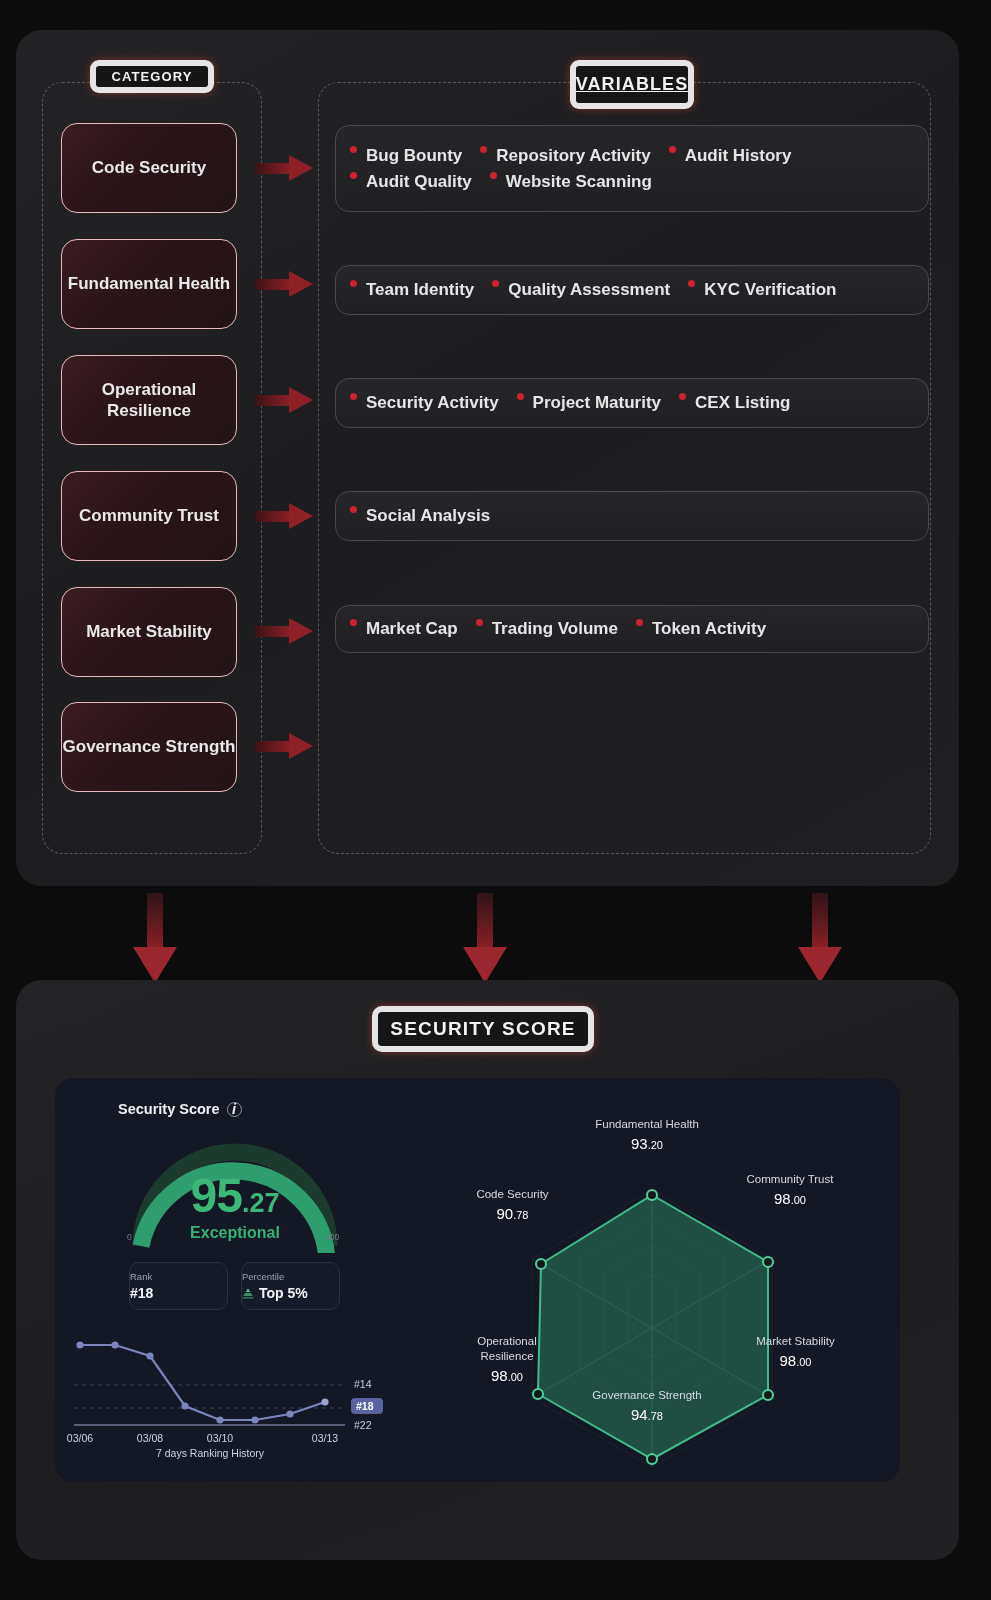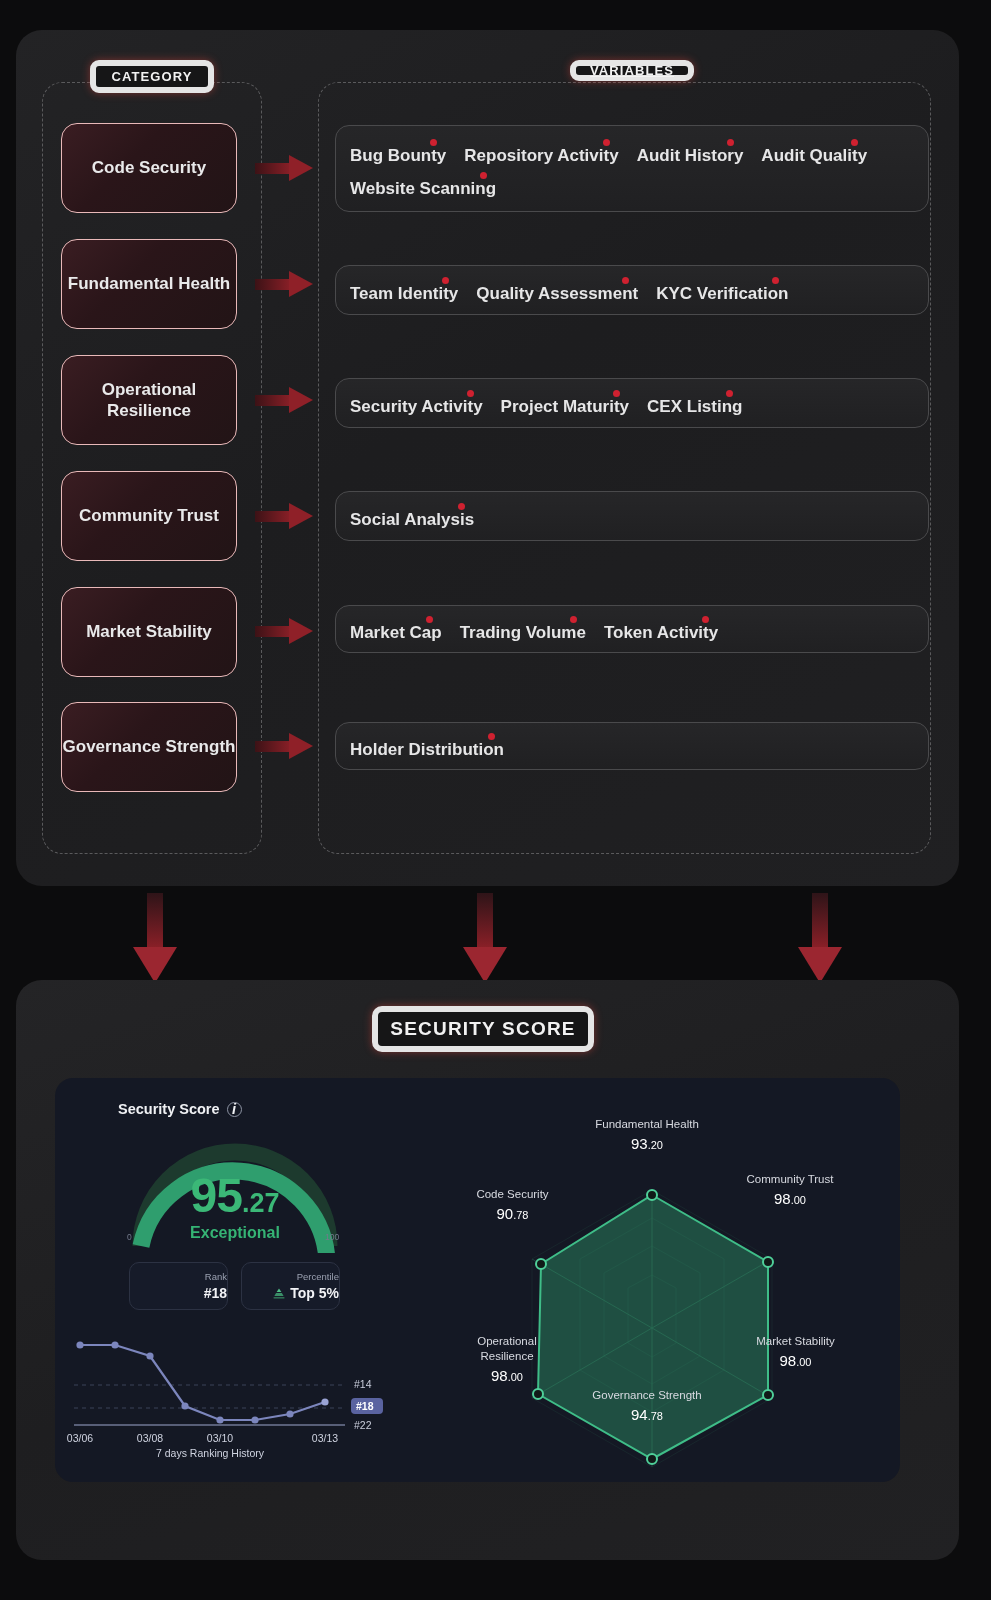--- a/index.html
+++ b/index.html
@@ -27,21 +27,21 @@
   }
 
   .pill{
     position:absolute; background:#161617;
     border:6px solid #e5e5e5; border-radius:9px;
     color:#f2f2f2; font-weight:bold; letter-spacing:1.1px;
     display:flex; align-items:center; justify-content:center;
     box-shadow:0 0 9px rgba(232,71,63,.45);
   }
   .pill-category{ left:90px; top:60px; width:124px; height:33px; font-size:13px; }
-  .pill-variables{ left:570px; top:60px; width:124px; height:21px; font-size:13px;text-decoration:underline; }
+  .pill-variables{ left:570px; top:60px; width:124px; height:49px; font-size:18px;text-decoration:underline; }
 
   
   .cat-box{
     position:absolute; left:61px; width:176px; height:90px;
     border:1px solid #e9b9b9; border-radius:16px;
     background:linear-gradient(135deg,#3a1d22 0%,#2a1519 40%,#221416 100%);
     display:flex; align-items:center; justify-content:center; text-align:center;
     color:#e9e9ea; font-size:17px; font-weight:bold; line-height:1.25;
   }
 
@@ -58,21 +58,21 @@
   }
 
   
   .var-row{
     position:absolute; left:335px; height:var(--h);
     border:1px solid #4a4a4c; border-radius:14px;
     background:linear-gradient(180deg,#262628 0%,#202022 100%);
     display:flex; flex-wrap:wrap; align-content:center;
     padding:0 14px; gap:6px 0;
   }
-  .var-item{ display:flex; align-items:flex-end; margin-right:18px;flex-direction:column; }
+  .var-item{ display:flex; align-items:flex-start; margin-right:18px; }
   .var-dot{
     width:7px; height:7px; border-radius:50%;
     background:#cf2130; margin-right:9px; flex:none;
   }
   .var-label{ color:#e6e6e7; font-size:17px; font-weight:bold; white-space:nowrap; }
 
   
   .arrow-d{ position:absolute; width:44px; height:90px; }
   .arrow-d .shaft{
     position:absolute; left:14px; top:0; width:16px; height:58px;
@@ -122,21 +122,21 @@
     position:absolute; left:125px; top:1224px; width:220px;
     text-align:center; color:#35b374; font-size:16px; font-weight:bold;
   }
   .gauge-min{ position:absolute; left:127px; top:1232px; color:#737a8c; font-size:8.5px; }
   .gauge-max{ position:absolute; left:325px; top:1232px; color:#737a8c; font-size:8.5px; }
 
   .statcard{
     position:absolute; top:1262px; height:48px;
     border:1px solid #2c3243; border-radius:10px;
     background:#161b29;
-    display:flex; flex-direction:column; align-items:flex-end; justify-content:center; gap:3px;
+    display:flex; flex-direction:column; align-items:flex-start; justify-content:center; gap:3px;
   }
   .statcard .k{ color:#9aa0b0; font-size:9.5px; }
   .statcard .v{ color:#f2f3f6; font-size:14px; font-weight:bold; display:flex; align-items:center; gap:5px; }
   .sc-rank{ left:129px; width:99px; }
   .sc-pct{ left:241px; width:99px; }
 
   .linechart{ position:absolute; left:60px; top:1330px; width:340px; height:145px; }
 
   
   .radar{ position:absolute; left:420px; top:1095px; width:465px; height:375px; }
@@ -258,26 +258,20 @@
     <div class="var-item">
         <span class="var-dot"></span>
         <span class="var-label">Trading Volume</span>
       </div>
     <div class="var-item">
         <span class="var-dot"></span>
         <span class="var-label">Token Activity</span>
       </div>
   </div>
 
-  <div class="var-row" style="top:722px;width:594px;--h:48px">
-    <div class="var-item">
-        <span class="var-dot"></span>
-        <span class="var-label">Holder Distribution</span>
-      </div>
-  </div>
 
   <div class="arrow-d" style="left:133px;top:893px">
       <div class="shaft"></div>
       <div class="head"></div>
     </div>
   <div class="arrow-d" style="left:463px;top:893px">
       <div class="shaft"></div>
       <div class="head"></div>
     </div>
   <div class="arrow-d" style="left:798px;top:893px">

